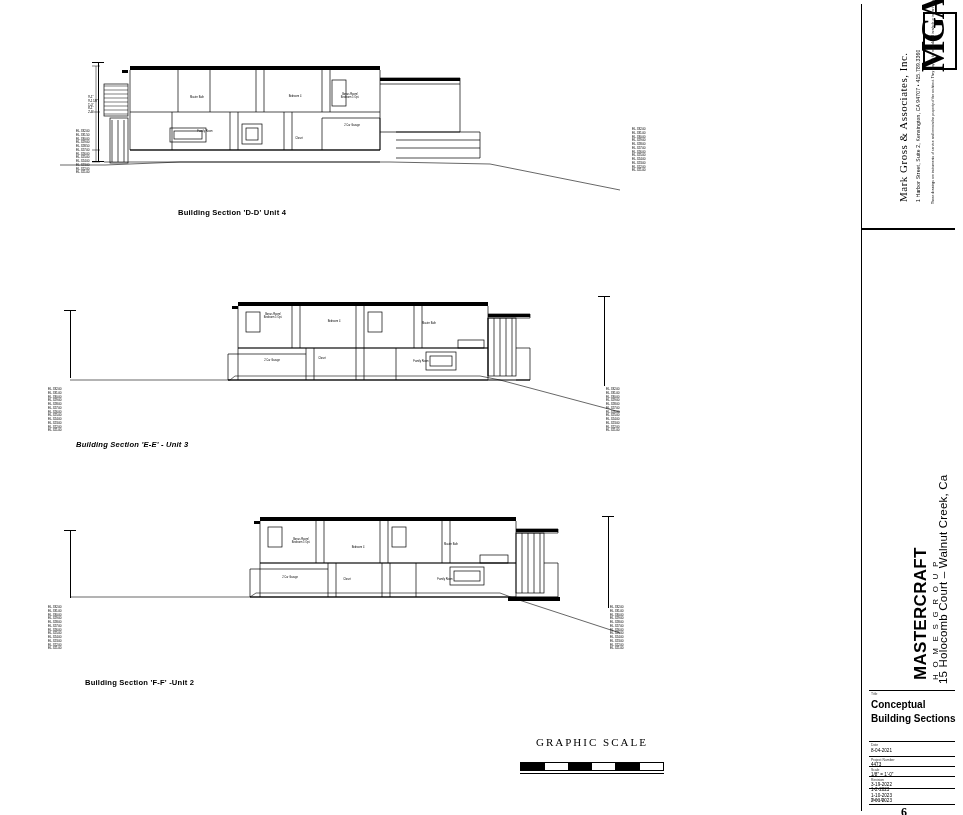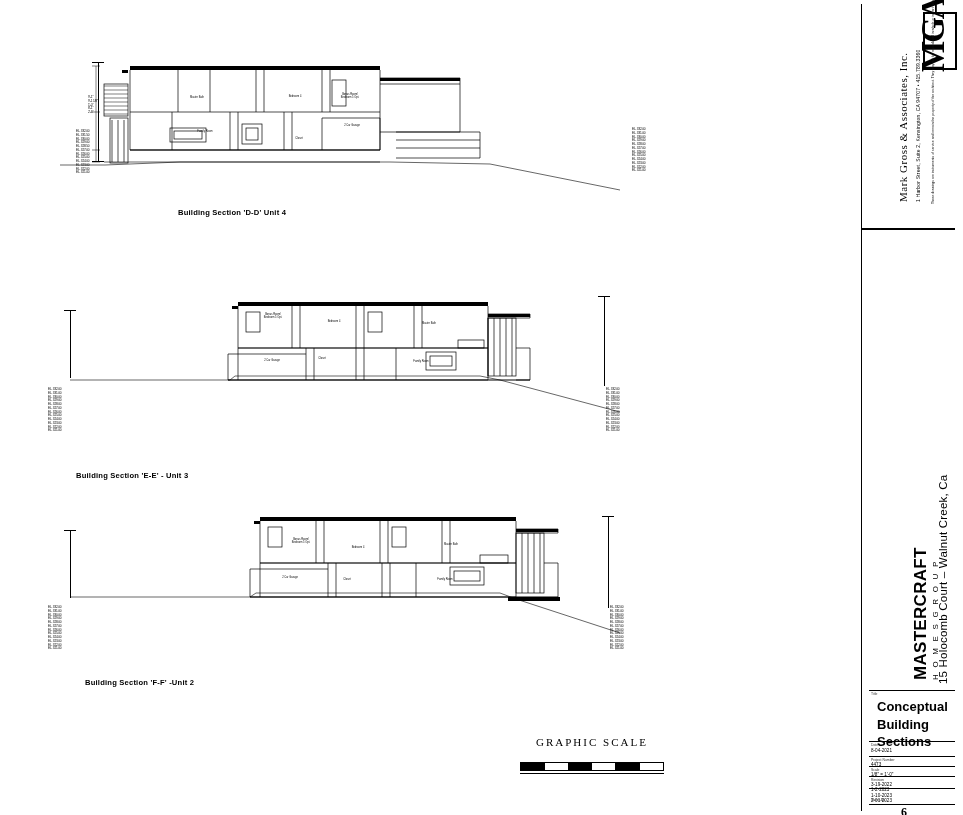--- a/index.html
+++ b/index.html
@@ -166,23 +166,23 @@
     font-size: 4.6px;
     line-height: 1.25;
     color: #000;
   }
   .tb-label {
     font-size: 3.4px;
     color: #333;
   }
   .tb-sheet-title {
     position: absolute;
-    left: 16px;
+    left: 10px;
     top: 690px;
-    font-size: 13px;
+    font-size: 10px;
     line-height: 1.35;
     font-weight: 600;
   }
   .tb-sheet-number {
     position: absolute;
     left: 40px;
     top: 801px;
     font-size: 12px;
     font-weight: bold;
     font-family: "Liberation Serif", serif;
@@ -451,21 +451,21 @@
   </div>
 
   <div class="room-label" style="left:254px; top:313px; width:38px; white-space:pre-line;">Bonus Room/
 Bedroom 5 Opt.</div>
   <div class="room-label" style="left:318px; top:320px; width:32px;">Bedroom 4</div>
   <div class="room-label" style="left:412px; top:322px; width:34px;">Master Bath</div>
   <div class="room-label" style="left:254px; top:359px; width:36px;">2 Car Garage</div>
   <div class="room-label" style="left:308px; top:357px; width:28px;">Closet</div>
   <div class="room-label" style="left:404px; top:360px; width:34px;">Family Room</div>
 
-  <div class="section-label" style="left:76px; top:471px;">Building Section 'E-E' - Unit 3</div>
+  <div class="section-label" style="left:76px; top:440px;font-style:italic;">Building Section 'E-E' - Unit 3</div>
 
   <div class="drawing" style="left:60px; top:505px;">
     <svg width="600" height="160" viewBox="0 0 600 160">
       <g fill="none" stroke="#000" stroke-width="0.7">
 
         <path d="M10,92 L190,92 L196,88 L440,88 L456,94 L560,128" stroke-width="0.6"></path>
 
         <rect x="200" y="12" width="256" height="4" fill="#000" stroke="none"></rect>
         <rect x="194" y="16" width="6" height="3" fill="#000" stroke="none"></rect>
 

